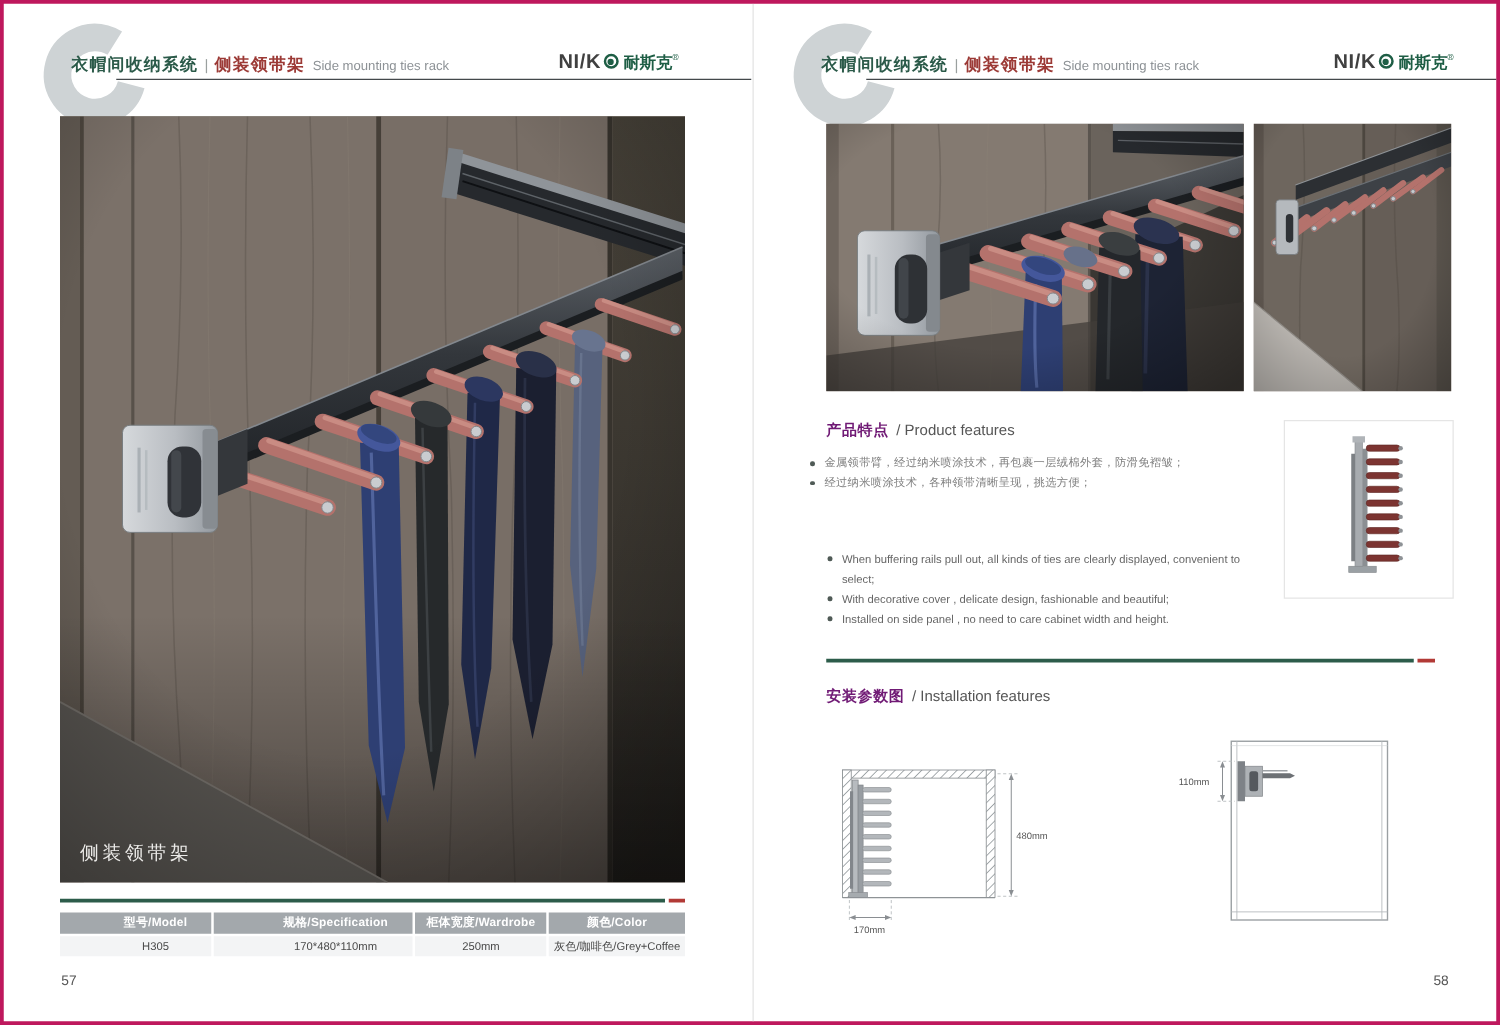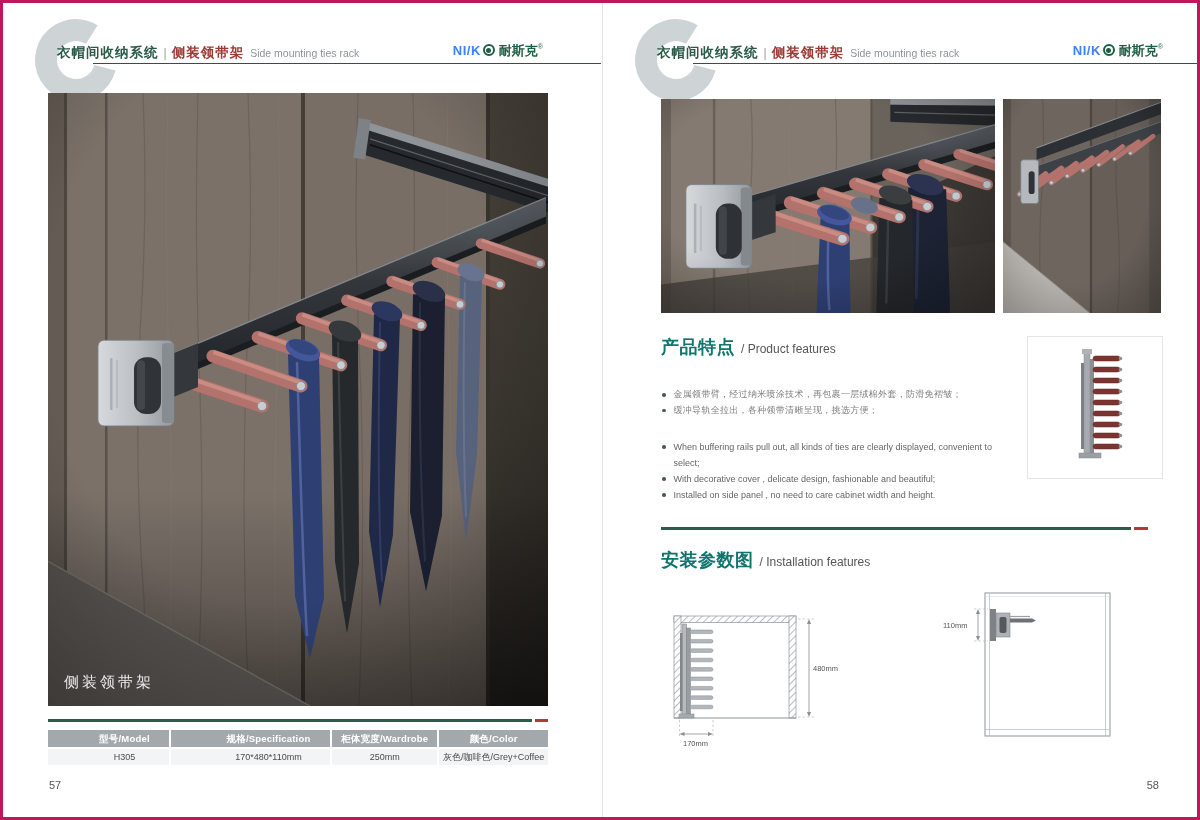--- a/index.html
+++ b/index.html
@@ -12,21 +12,21 @@
   
   .c-mark{position:absolute;left:28px;top:12px;}
   .hdr-text{position:absolute;left:54px;top:40px;white-space:nowrap;}
   .hdr-series{font-size:13.5px;font-weight:bold;color:#2B5A49;letter-spacing:1px;}
   .hdr-sep{color:#9aa09f;font-size:12px;margin:0 5px;}
   .hdr-prod{font-size:13.5px;font-weight:bold;color:#9C3A36;letter-spacing:1px;}
   .hdr-en{font-size:10.5px;color:#8d9296;margin-left:6px;}
   .hdr-rule{position:absolute;left:90px;top:60px;width:508px;height:1px;background:#43484b;}
   .brand{position:absolute;top:38px;right:60px;white-space:nowrap;}
   #pageR .brand{right:40px;}
-  .brand-latin{font-size:13px;font-weight:800;color:#3b82f6;letter-spacing:.5px;}
+  .brand-latin{font-size:16px;font-weight:800;color:#404040;letter-spacing:.5px;}
   .logo-o{display:inline-block;width:8px;height:8px;border:2.5px solid #1E5E45;border-radius:50%;position:relative;top:1px;margin:0 2px;}
   .logo-o-dot{position:absolute;left:1.5px;top:1.5px;width:5px;height:5px;border-radius:50%;background:#1E5E45;}
   .brand-cn{font-size:13px;font-weight:bold;color:#1E5E45;margin-left:2px;}
   .brand-reg{font-size:7px;color:#1E5E45;vertical-align:super;}
 
   .photo{position:absolute;overflow:hidden;background:#6e665e;}
   .photo-caption{position:absolute;left:16px;bottom:14px;color:#ecebe9;font-size:15px;letter-spacing:3px;}
 
   .accent-rule{position:absolute;display:flex;gap:3px;height:3px;}
   .ar-green{background:#2C5C4A;height:3px;}
@@ -35,21 +35,21 @@
   .spec-table{position:absolute;left:45px;top:727px;width:500px;}
   .tr{display:flex;gap:2px;}
   .th{background:#A3A8AC;color:#fff;font-size:9.5px;font-weight:bold;height:17px;line-height:17px;text-align:center;letter-spacing:.2px;}
   .td{background:#F3F4F5;color:#4a4a4a;font-size:9px;height:16px;line-height:16px;text-align:center;margin-top:2px;}
   .c1{width:103px;padding-left:32px;} .c2{width:143px;padding-left:36px;} .c3{width:122px;} .c4{width:126px;}
 
   .pnum{position:absolute;top:776px;font-size:11px;color:#555;}
   #pnumL{left:46px;} #pnumR{right:44px;}
 
   .sec-head{position:absolute;white-space:nowrap;}
-  .sec-cn{font-size:18px;font-weight:bold;color:#0f766e;letter-spacing:.5px;margin-top:39px;}
+  .sec-cn{font-size:12px;font-weight:bold;color:#701a75;letter-spacing:.5px;margin-top:39px;}
   .sec-en{font-size:12px;color:#555;margin-left:6px;}
 
   .feat-list{position:absolute;width:355px;}
   .feat-li{display:flex;align-items:flex-start;}
   .dot{flex:0 0 auto;width:3.5px;height:3.5px;border-radius:50%;background:#4f5a56;margin:6px 8px 0 1px;}
   .feat-cn .feat-li{line-height:15.5px;}
   .feat-cn .feat-text{font-size:9px;color:#7f7f7f;letter-spacing:.3px;}
   .feat-en .feat-li{line-height:16px;}
   .feat-en .feat-text{font-size:9px;color:#666;}
 
@@ -443,28 +443,28 @@
           <rect x="26" y="76" width="6" height="24" rx="3" fill="#2f3236"></rect>
         </g>
         <rect width="160" height="225" fill="url(#vig3)"></rect>
       </svg>
     </div>
 
     <div class="sec-head" style="left:58px;top:332px;">
       <span class="sec-cn">产品特点</span><span class="sec-en">/ Product features</span>
     </div>
 
-    <div class="feat-list feat-cn" style="left:58px;top:360px;margin-top:24px;">
+    <div class="feat-list feat-cn" style="left:44px;top:360px;">
       <div class="feat-li">
           <span class="dot"></span>
           <span class="feat-text">金属领带臂，经过纳米喷涂技术，再包裹一层绒棉外套，防滑免褶皱；</span>
         </div>
       <div class="feat-li">
           <span class="dot"></span>
-          <span class="feat-text">缓冲导轨全拉出，各种领带清晰呈现，挑选方便；</span>
+          <span class="feat-text">经过纳米喷涂技术，各种领带清晰呈现，挑选方便；</span>
         </div>
     </div>
 
     <div class="feat-list feat-en" style="left:58px;top:436px;">
       <div class="feat-li">
           <span class="dot"></span>
           <span class="feat-text">When buffering rails pull out,  all kinds of ties are clearly displayed,  convenient to select;</span>
         </div>
       <div class="feat-li">
           <span class="dot"></span>

